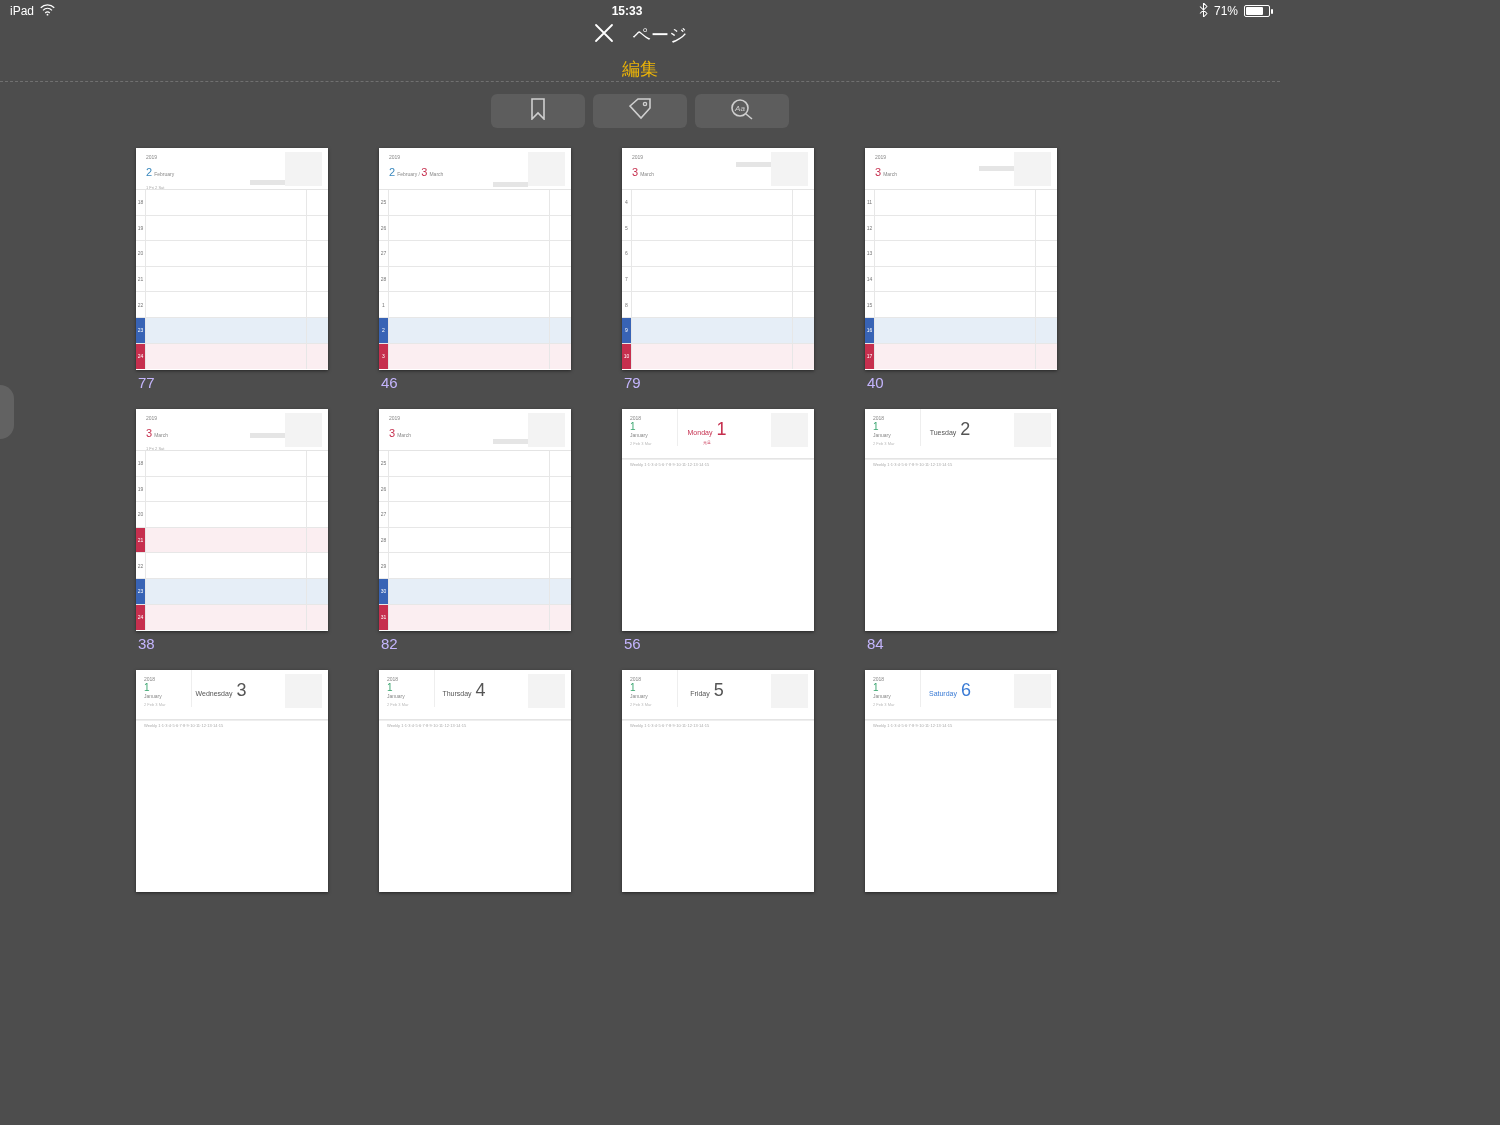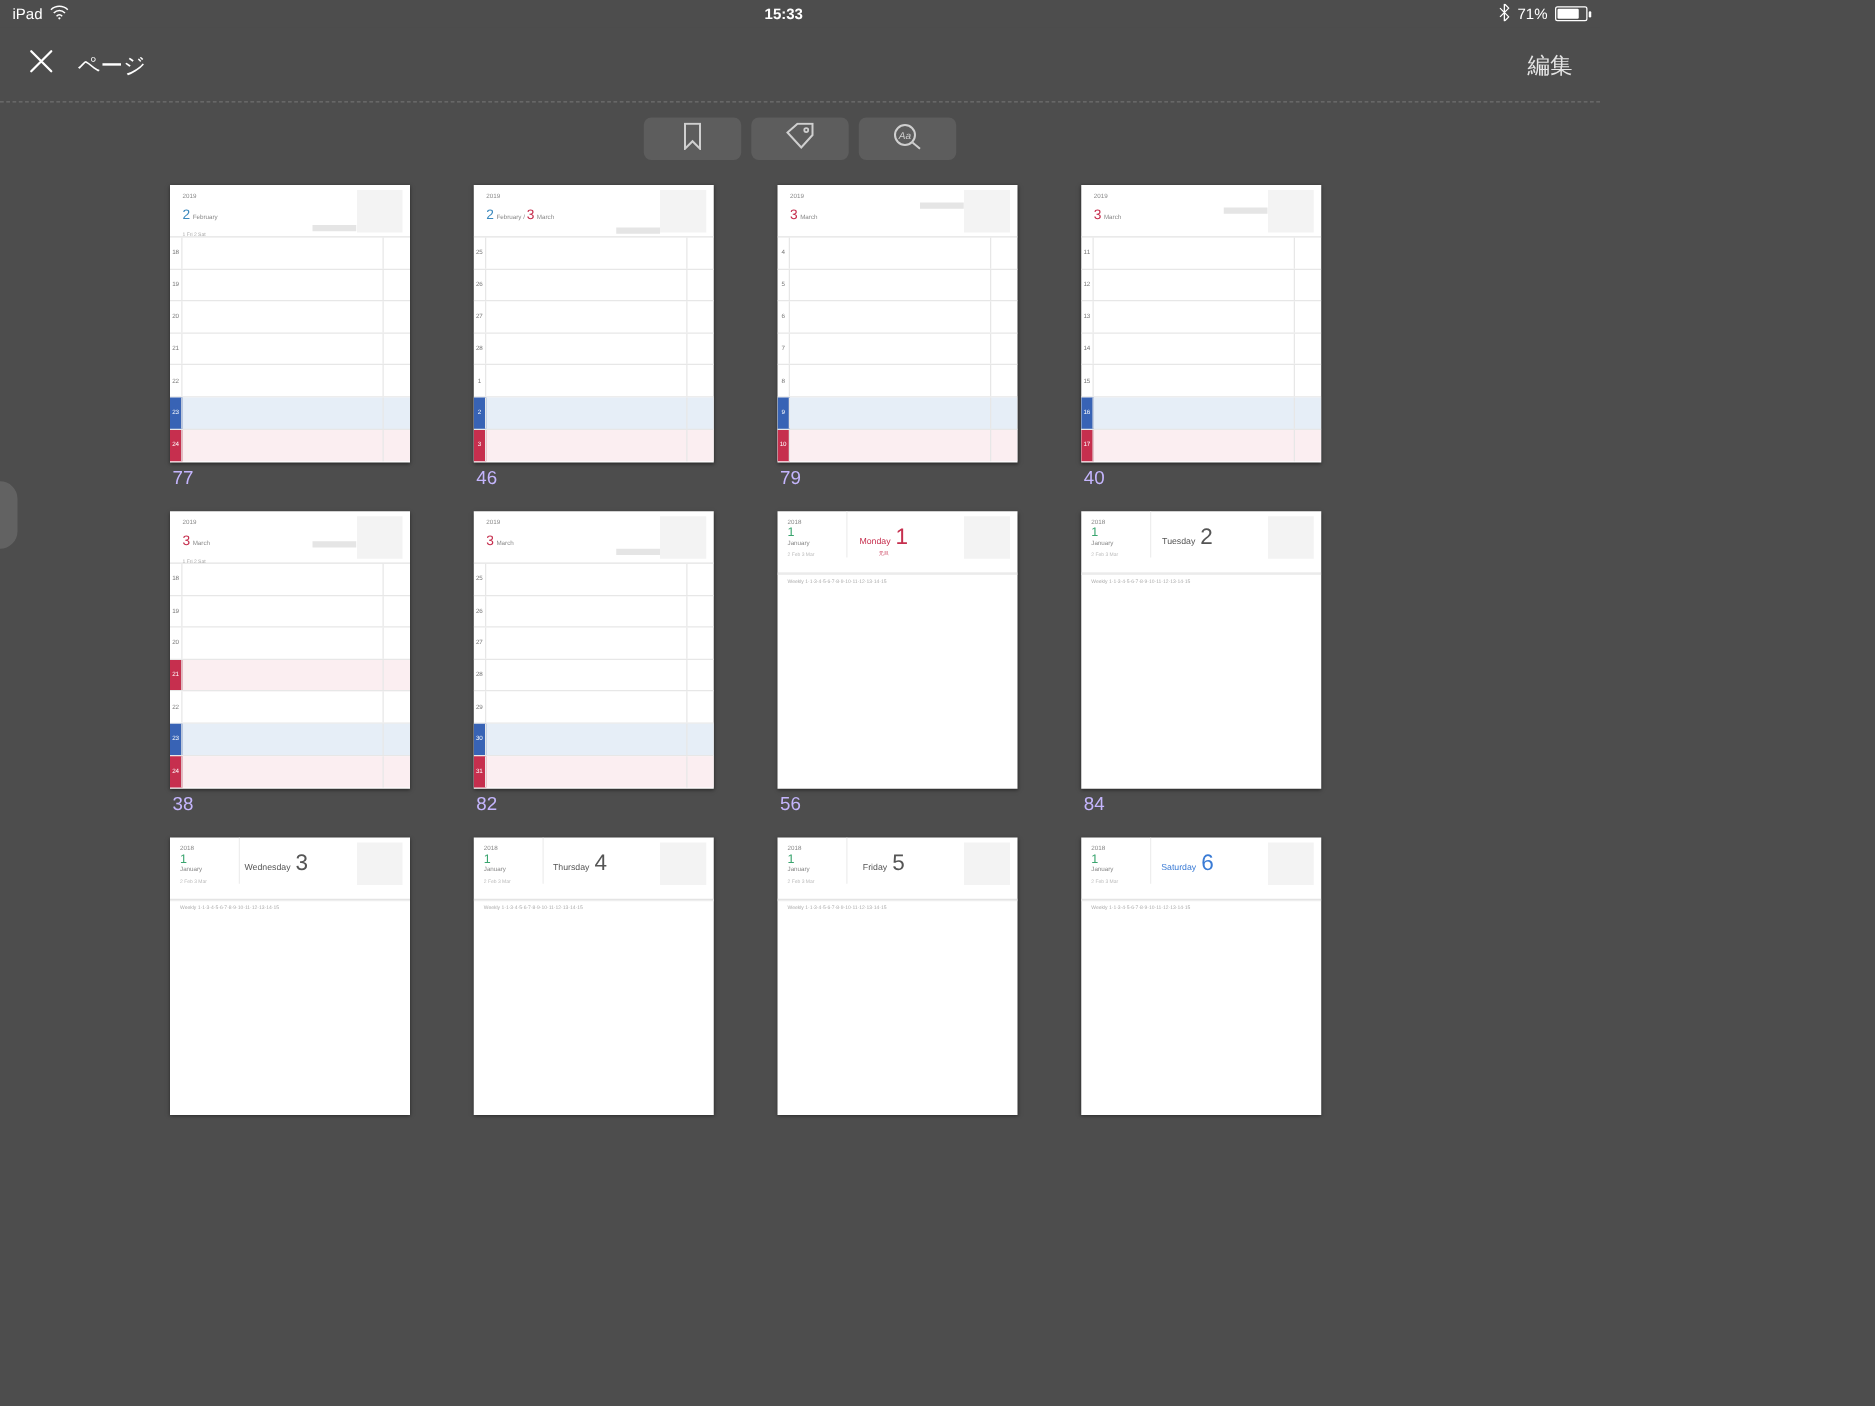--- a/index.html
+++ b/index.html
@@ -34,33 +34,34 @@
   }
   .batt-fill { position:absolute; left:1px; top:1px; bottom:1px; width:70%; background:#fff; border-radius:1px; }
 
   
   .app-bar {
     position:absolute; top:22px; left:0; right:0; height:60px;
     display:flex; align-items:center; justify-content:space-between;
     padding:0 22px;
     border-bottom:1px dashed rgba(255,255,255,.2);
     background:#4d4d4d;
+    flex-direction:column;
   }
   .app-bar .left { display:flex; align-items:center; gap:18px; }
   .close-icon svg { stroke:#fff; }
   .app-title { font-size:18px; font-weight:400; color:#fff; }
-  .edit-btn { font-size:18px; color:#e5e5e5; font-weight:400; cursor:pointer; }
+  .edit-btn { font-size:18px; color:#eab308; font-weight:400; cursor:pointer; }
 
   
   .filter-bar {
     position:absolute; top:94px; left:0; right:0;
     display:flex; justify-content:center; gap:8px;
   }
   .pill {
-    width:78px; height:34px;
+    width:94px; height:34px;
     background:rgba(255,255,255,.09);
     border-radius:6px;
     display:flex; align-items:center; justify-content:center;font-style:italic;
   }
   .pill svg { stroke:#cfcfcf; }
 
   
   .side-grip {
     position:absolute; left:0; top:385px; width:14px; height:54px;
     background:rgba(255,255,255,.12);

